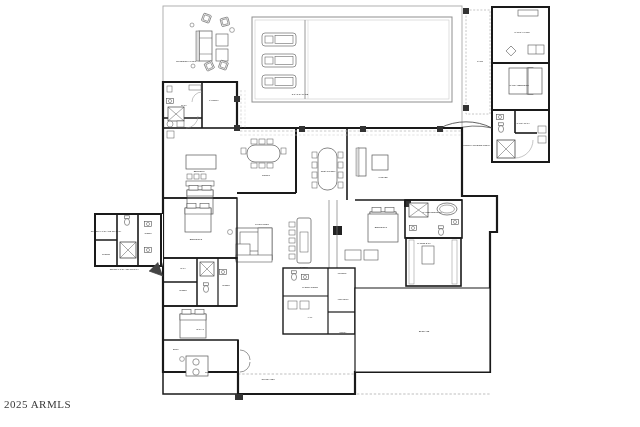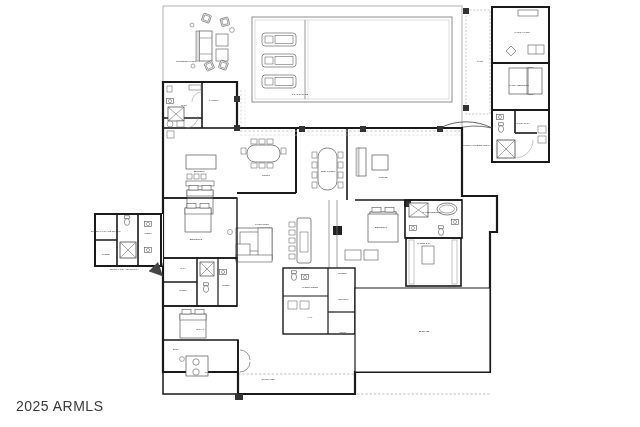--- a/index.html
+++ b/index.html
@@ -1,23 +1,23 @@
 <!DOCTYPE html>
 <html><head>
 <meta charset="utf-8">
 <title>Floor Plan</title>
 <style>
   html,body{margin:0;padding:0;background:#ffffff;}
   body{width:640px;height:427px;overflow:hidden;
        font-family:"Liberation Sans",sans-serif;color:#222;}
   #stage{position:relative;width:640px;height:427px;background:#fff;}
   #plan{position:absolute;left:0;top:0;width:640px;height:427px;}
-  #watermark{position:absolute;left:4px;top:398px;font-size:14px;
-             letter-spacing:.5px;color:#3a3a3a;font-family:Liberation Sans, sans-serif;
-             white-space:nowrap;margin-left:12px;}
+  #watermark{position:absolute;left:4px;top:398px;font-size:11px;
+             letter-spacing:.5px;color:#3a3a3a;font-family:Liberation Serif, serif;
+             white-space:nowrap;}
 </style>
 </head>
 <body>
 
 <div id="stage">
 
   <svg id="plan" viewBox="0 0 640 427" xmlns="http://www.w3.org/2000/svg">
 
     <defs>
       <g id="car">

